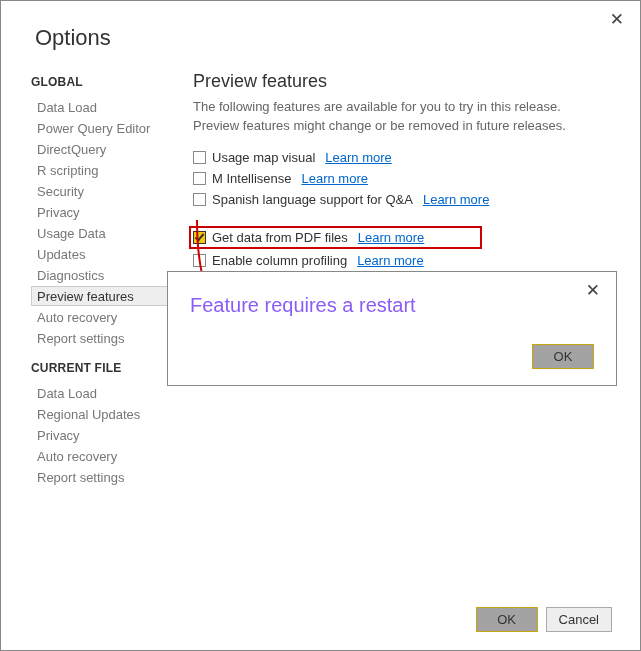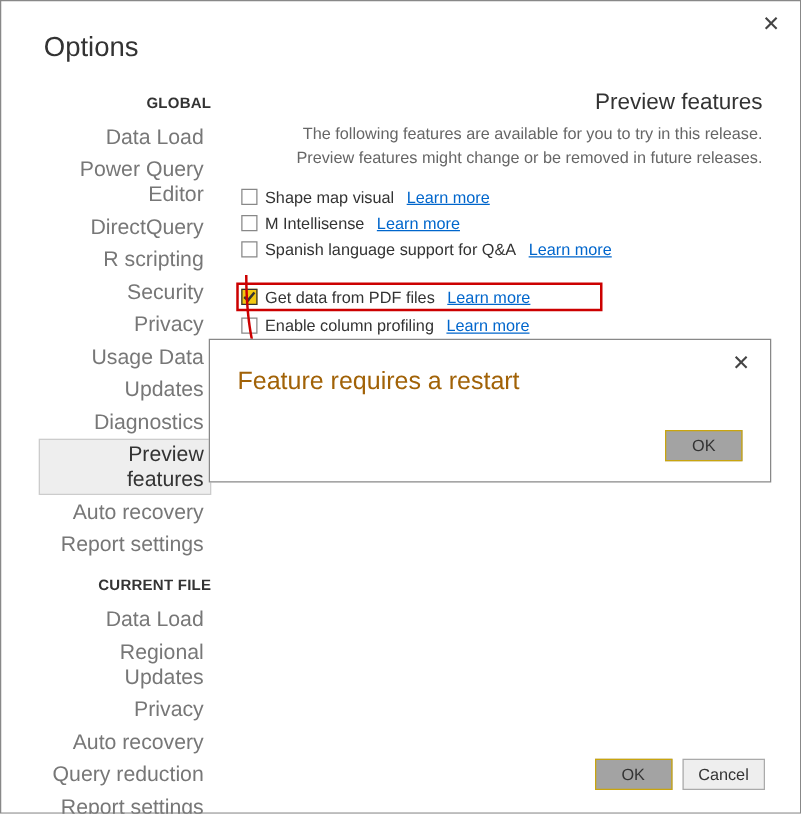--- a/index.html
+++ b/index.html
@@ -34,35 +34,34 @@
     .title {
       font-size: 22px;
       font-weight: 300;
       color: #333;
       padding: 24px 0 12px 34px;
     }
     .body {
       display: flex;
       padding: 0 30px;
       height: calc(100% - 130px);
-      text-align: right;
     }
     .nav {
       width: 138px;
       flex-shrink: 0;
     }
     .section-header {
       font-size: 12px;
       font-weight: 700;
       color: #333;
       padding: 12px 0 8px 0;
       letter-spacing: 0.2px;
     }
     .nav-item {
-      font-size: 17px;
+      font-size: 13px;
       color: #777;
       padding: 2.5px 6px;
       margin-bottom: 1px;
       cursor: pointer;
     }
     .nav-item.selected {
       color: #333;
       border: 1px solid #ccc;
       background: #eee;
       padding: 1.5px 5px;
@@ -153,21 +152,21 @@
       font-size: 17px;
       color: #444;
       cursor: pointer;
       padding: 2px 6px;
       background: transparent;
       border: none;
     }
     .popup h3 {
       font-size: 20px;
       font-weight: 300;
-      color: #a16207;
+      color: #8b5cf6;
       margin-bottom: 18px;
       margin-top: 4px;
     }
     .popup p {
       font-size: 13px;
       color: #444;
       line-height: 1.5;
     }
     .popup .ok-btn {
       position: absolute;
@@ -219,31 +218,30 @@
         <div class="nav-item">Updates</div>
         <div class="nav-item">Diagnostics</div>
         <div class="nav-item selected">Preview features</div>
         <div class="nav-item">Auto recovery</div>
         <div class="nav-item">Report settings</div>
         <div class="section-header">CURRENT FILE</div>
         <div class="nav-item">Data Load</div>
         <div class="nav-item">Regional Updates</div>
         <div class="nav-item">Privacy</div>
         <div class="nav-item">Auto recovery</div>
-        <div class="nav-item">Query reduction</div>
         <div class="nav-item">Report settings</div>
       </div>
 
     <div class="content">
       <h2>Preview features</h2>
       <div class="desc">The following features are available for you to try in this release. Preview features might change or be removed in future releases.</div>
       <div id="features">
           <div class="feat">
             <span class="cb"></span>
-            <span class="label">Shape map visual</span>
+            <span class="label">Usage map visual</span>
             <span class="link">Learn more</span>
           </div>
           <div class="feat">
             <span class="cb"></span>
             <span class="label">M Intellisense</span>
             <span class="link">Learn more</span>
           </div>
           <div class="feat">
             <span class="cb"></span>
             <span class="label">Spanish language support for Q&amp;A</span>

